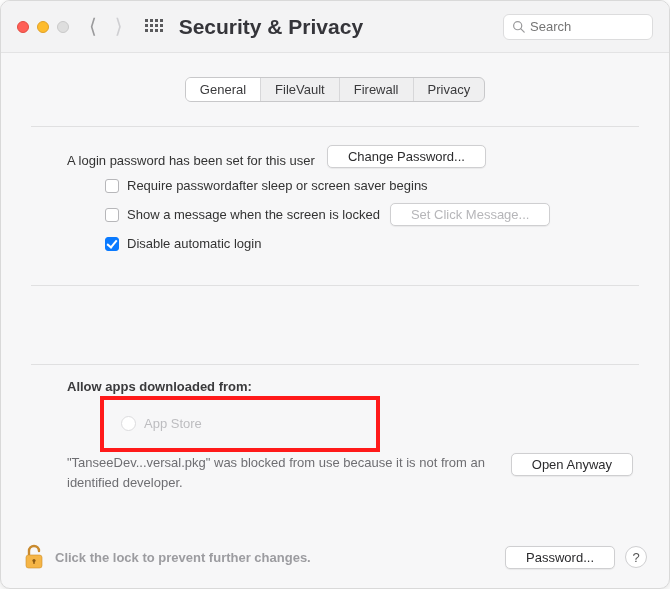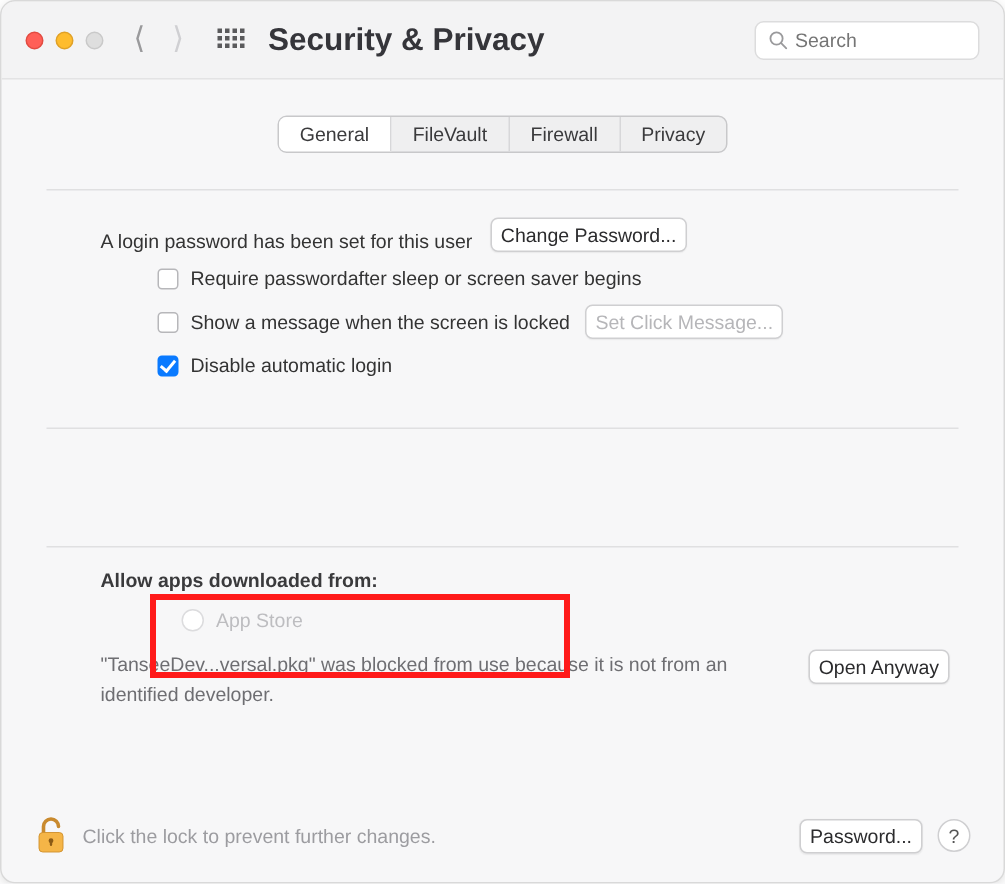--- a/index.html
+++ b/index.html
@@ -77,21 +77,21 @@
     border-top: 1px solid #e0e0e1;
     border-bottom: 1px solid #e0e0e1;
     padding: 18px 0 22px 0;
     margin: 0 6px 0 6px;
   }
   .row { display: flex; align-items: center; margin-bottom: 10px; }
   .first-row { padding-left: 36px; align-items: flex-end; }
   .indent { padding-left: 74px; }
   .plain-btn {
     background: #fff; border: 1px solid #cfcfd1; border-radius: 5px;
-    padding: 3px 6px; font-size: 13px; color: #2b2b2d; cursor: pointer;
+    padding: 3px 20px; font-size: 13px; color: #2b2b2d; cursor: pointer;
     box-shadow: 0 0.5px 1px rgba(0,0,0,0.06);
   }
   .plain-btn.disabled { color: #b6b6b9; }
   .select-fake {
     display: inline-flex; align-items: center; border: 1px solid #e3e3e4;
     border-radius: 5px; background: #fbfbfb; padding: 2px 16px 2px 8px;
     font-size: 13px; color: #bfbfc2; position: relative; margin: 0 6px;
   }
   .select-fake::after {
     content: ""; position: absolute; right: 5px; top: 50%; transform: translateY(-50%);
@@ -109,21 +109,21 @@
     content: ""; position: absolute; left: 3px; top: 0px;
     width: 4px; height: 8px; border: solid #fff; border-width: 0 2px 2px 0;
     transform: rotate(40deg);
   }
 
   .section2 {
     padding: 14px 6px 0 6px;
     position: relative;
   }
   .radio-group { padding-left: 58px; margin: 6px 0 8px 0; }
-  .radio-row { display: flex; align-items: center; margin: 12px 0; }
+  .radio-row { display: flex; align-items: center; margin: 22px 0; }
   .radio {
     appearance: none; width: 15px; height: 15px; border: 1px solid #b7b7ba;
     border-radius: 50%; margin-right: 8px; background: #fff; position: relative;
   }
   .radio:checked { border-color: #0a7aff; background: #0a7aff; }
   .radio:checked::after {
     content: ""; position: absolute; left: 3px; top: 3px; width: 7px; height: 7px;
     background: #fff; border-radius: 50%;
   }
   .radio.disabled { border-color: #dcdcde; }
@@ -140,21 +140,21 @@
   .blocked-text { flex: 1; color: #6e6e72; line-height: 1.5; }
   .open-anyway { flex: 0 0 auto; }
 
   .footer {
     position: absolute; left: 0; right: 0; bottom: 0;
     padding: 14px 22px 18px 22px;
     display: flex; align-items: center; gap: 10px;
   }
   .lock-icon { width: 22px; height: 26px; display:inline-block; }
   .lock-icon svg { width: 100%; height: 100%; }
-  .lock-text { color: #9c9ca0; font-size: 13px; flex: 1; }
+  .lock-text { color: #9c9ca0; font-size: 13px; flex: 1; font-weight: bold; }
   .help-btn {
     width: 22px; height: 22px; border-radius: 50%; border: 1px solid #cfcfd1;
     background: #fff; display: flex; align-items: center; justify-content: center;
     font-size: 13px; color: #555; cursor: pointer;
   }
 </style>
 </head>
 <body>
 
 <div class="window">

